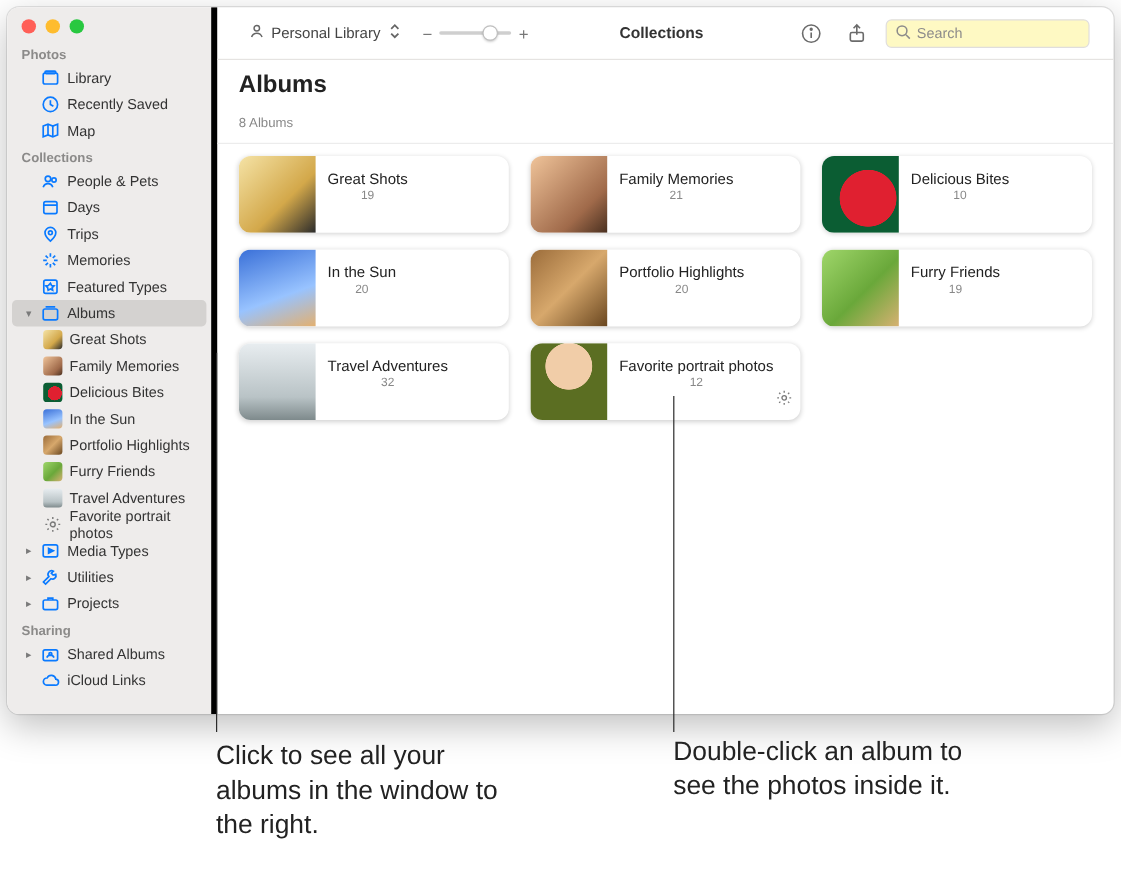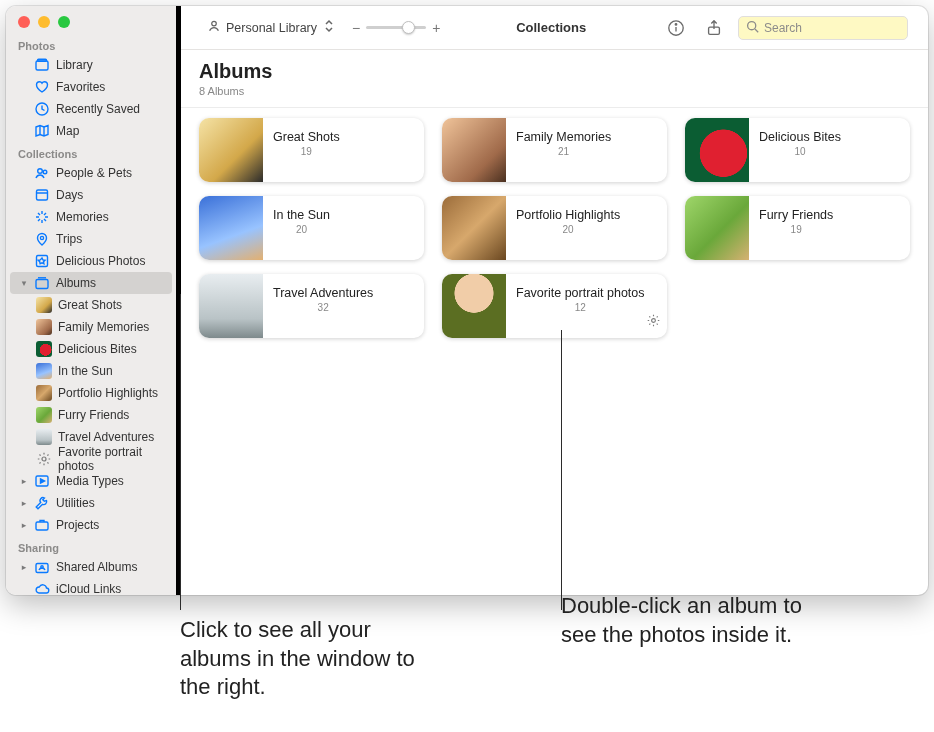--- a/index.html
+++ b/index.html
@@ -24,21 +24,21 @@
   .zoom { display:flex; align-items:center; gap:6px; color:#777; font-size:14px; }
   .zoom .track { width:60px; height:3px; background:#cfcfcf; border-radius:2px; position:relative; }
   .zoom .knob { position:absolute; top:-5px; left:60%; width:13px; height:13px; background:#fff; border:1px solid #bfbfbf; border-radius:50%; box-shadow:0 1px 2px rgba(0,0,0,0.2); }
   .spacer { flex:1; }
   .tb-title { font-size:13px; font-weight:600; color:#333; }
   .tb-ic { width:28px; display:flex; justify-content:center; color:#6b6b6b; }
   .tb-ic svg { width:18px; height:18px; stroke:#6b6b6b; }
   .search { flex:0 0 170px; height:24px; background:#fef9c3; border:1px solid #e0dedd; border-radius:5px; display:flex; align-items:center; gap:5px; padding:0 7px; color:#8d8c8b; font-size:12px; }
   .content-header { padding: 10px 18px 4px; }
   .content-header h1 { font-size:20px; font-weight:700; color:#222; }
-  .content-header .sub { font-size:11px; color:#888; margin-top:2px; }
+  .content-header .sub { font-size:11px; color:#888; margin-top:14px; }
   .grid-wrap { padding: 10px 18px; border-top:1px solid #ececec; margin-top:6px; }
   .grid { display:grid; grid-template-columns: repeat(3, 1fr); gap: 14px 18px; }
   .card { display:flex; align-items:stretch; background:#fff; border-radius:10px; box-shadow:0 1px 4px rgba(0,0,0,0.18); overflow:hidden; height:64px; position:relative; }
   .card .cover { width:64px; height:64px; flex:0 0 64px; }
   .card .meta { padding:12px 10px 0; }
   .card .meta .t { font-size:12.5px; color:#222; }
   .card .meta .c { font-size:10px; color:#888; margin-top:2px;text-align:center; }
   .card .gear { position:absolute; right:6px; bottom:6px; color:#888; }
   .card .gear svg { width:15px; height:15px; }
   .callouts { position:absolute; left:0; top:0; width:799px; height:732px; pointer-events:none; }
@@ -75,29 +75,20 @@
               <rect x="2" y="4" width="12" height="9" rx="1.5"></rect>
               <rect x="3.5" y="2.3" width="9" height="2" rx="1"></rect>
             </svg>
           </span>
           <span>Library</span>
         </div>
         <div class="side-item">
           <span class="chev"></span>
           <span class="ic">
             <svg viewBox="0 0 16 16" fill="none" stroke="#0a7aff" stroke-width="1.4">
-              <path d="M8 13S2.5 9.5 2.5 5.8C2.5 3.9 4 2.7 5.6 2.7c1 0 1.9.5 2.4 1.4.5-.9 1.4-1.4 2.4-1.4 1.6 0 3.1 1.2 3.1 3.1C13.5 9.5 8 13 8 13z"></path>
-            </svg>
-          </span>
-          <span>Favorites</span>
-        </div>
-        <div class="side-item">
-          <span class="chev"></span>
-          <span class="ic">
-            <svg viewBox="0 0 16 16" fill="none" stroke="#0a7aff" stroke-width="1.4">
               <circle cx="8" cy="8" r="6"></circle>
               <path d="M8 4.5V8l2.5 1.5"></path>
             </svg>
           </span>
           <span>Recently Saved</span>
         </div>
         <div class="side-item">
           <span class="chev"></span>
           <span class="ic">
             <svg viewBox="0 0 16 16" fill="none" stroke="#0a7aff" stroke-width="1.4">
@@ -129,44 +120,44 @@
               <rect x="2.5" y="3" width="11" height="10" rx="1.5"></rect>
               <line x1="2.5" y1="6" x2="13.5" y2="6"></line>
             </svg>
           </span>
           <span>Days</span>
         </div>
         <div class="side-item">
           <span class="chev"></span>
           <span class="ic">
             <svg viewBox="0 0 16 16" fill="none" stroke="#0a7aff" stroke-width="1.4">
-              <path d="M8 2v3M8 11v3M2 8h3M11 8h3M4 4l2 2M10 10l2 2M12 4l-2 2M6 10l-2 2"></path>
-            </svg>
-          </span>
-          <span>Memories</span>
-        </div>
-        <div class="side-item">
-          <span class="chev"></span>
-          <span class="ic">
-            <svg viewBox="0 0 16 16" fill="none" stroke="#0a7aff" stroke-width="1.4">
               <path d="M8 14s4.5-4 4.5-7A4.5 4.5 0 0 0 3.5 7c0 3 4.5 7 4.5 7z"></path>
               <circle cx="8" cy="7" r="1.6"></circle>
             </svg>
           </span>
           <span>Trips</span>
         </div>
         <div class="side-item">
           <span class="chev"></span>
           <span class="ic">
             <svg viewBox="0 0 16 16" fill="none" stroke="#0a7aff" stroke-width="1.4">
+              <path d="M8 2v3M8 11v3M2 8h3M11 8h3M4 4l2 2M10 10l2 2M12 4l-2 2M6 10l-2 2"></path>
+            </svg>
+          </span>
+          <span>Memories</span>
+        </div>
+        <div class="side-item">
+          <span class="chev"></span>
+          <span class="ic">
+            <svg viewBox="0 0 16 16" fill="none" stroke="#0a7aff" stroke-width="1.4">
               <rect x="2.5" y="2.5" width="11" height="11" rx="1.5"></rect>
               <path d="M8 5l.9 1.9 2.1.3-1.5 1.5.4 2.1L8 9.8l-1.9 1-.4-2.1L4.2 7.2l2.1-.3z"></path>
             </svg>
           </span>
-          <span>Delicious Photos</span>
+          <span>Featured Types</span>
         </div>
         <div class="side-item sel">
           <span class="chev">▾</span>
           <span class="ic">
             <svg viewBox="0 0 16 16" fill="none" stroke="#0a7aff" stroke-width="1.4">
               <rect x="2" y="4.5" width="12" height="9" rx="1.5"></rect>
               <path d="M4 2.8h8"></path>
             </svg>
           </span>
           <span>Albums</span>
@@ -397,14 +388,14 @@
           </div>
         </div>
     </div>
   </div>
 </div>
 
 <div class="callouts">
   <div class="line" style="left:180px; top:294px; width:1px; height:316px;"></div>
   <div class="line" style="left:561px; top:330px; width:1px; height:280px;"></div>
   <div class="text" style="left:180px; top:616px; width:250px;">Click to see all your albums in the window to the right.</div>
-  <div class="text" style="left:561px; top:592px; width:260px;">Double-click an album to see the photos inside it.</div>
+  <div class="text" style="left:561px; top:612px; width:260px;">Double-click an album to see the photos inside it.</div>
 </div>
 
 </body></html>

